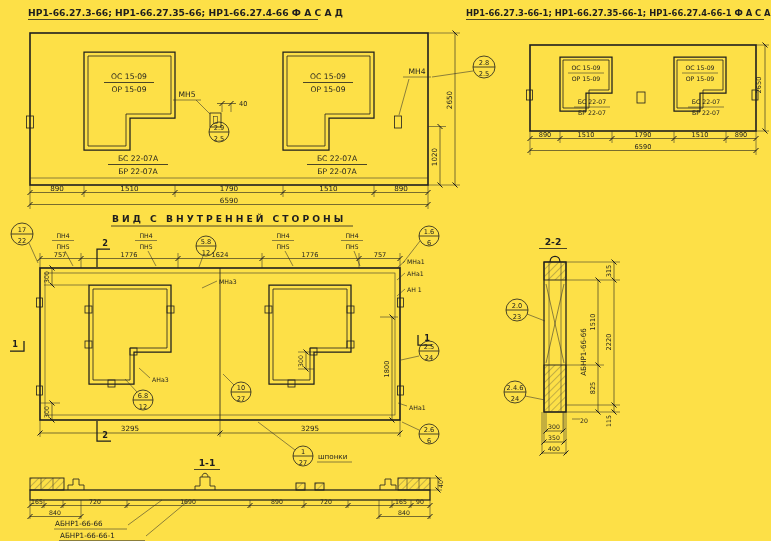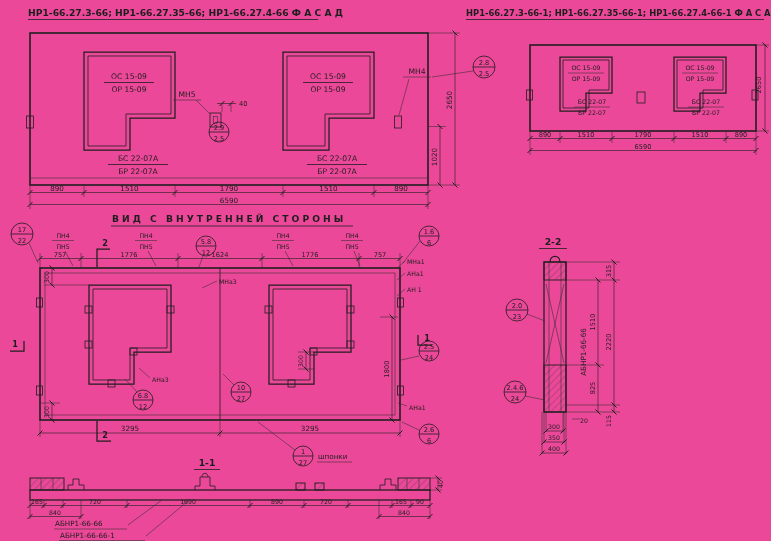--- a/index.html
+++ b/index.html
@@ -1,16 +1,16 @@
 <!DOCTYPE html>
 <html><head>
 <meta charset="utf-8">
 <style>
   html,body{margin:0;padding:0;background:#e8e8e4}
-  .stage{position:relative;width:771px;height:541px;background:#ec4899;overflow:hidden}
+  .stage{position:relative;width:771px;height:541px;background:#fde047;overflow:hidden}
   .stage svg{position:absolute;left:0;top:0}
   svg text{fill:#1e1e1e;font-family:"DejaVu Sans",sans-serif}
   .ln{stroke:#1e1e1e;fill:none;stroke-width:.8}
   .ln12{stroke:#1e1e1e;fill:none;stroke-width:1.25}
   .ln16{stroke:#1e1e1e;fill:none;stroke-width:1.6}
   .thin{stroke:#2e2e2e;fill:none;stroke-width:.55}
   .dim{stroke:#1e1e1e;fill:none;stroke-width:.6}
   .t6{font-size:6.2px}
   .t65{font-size:6.6px}
   .t7{font-size:7.2px}

